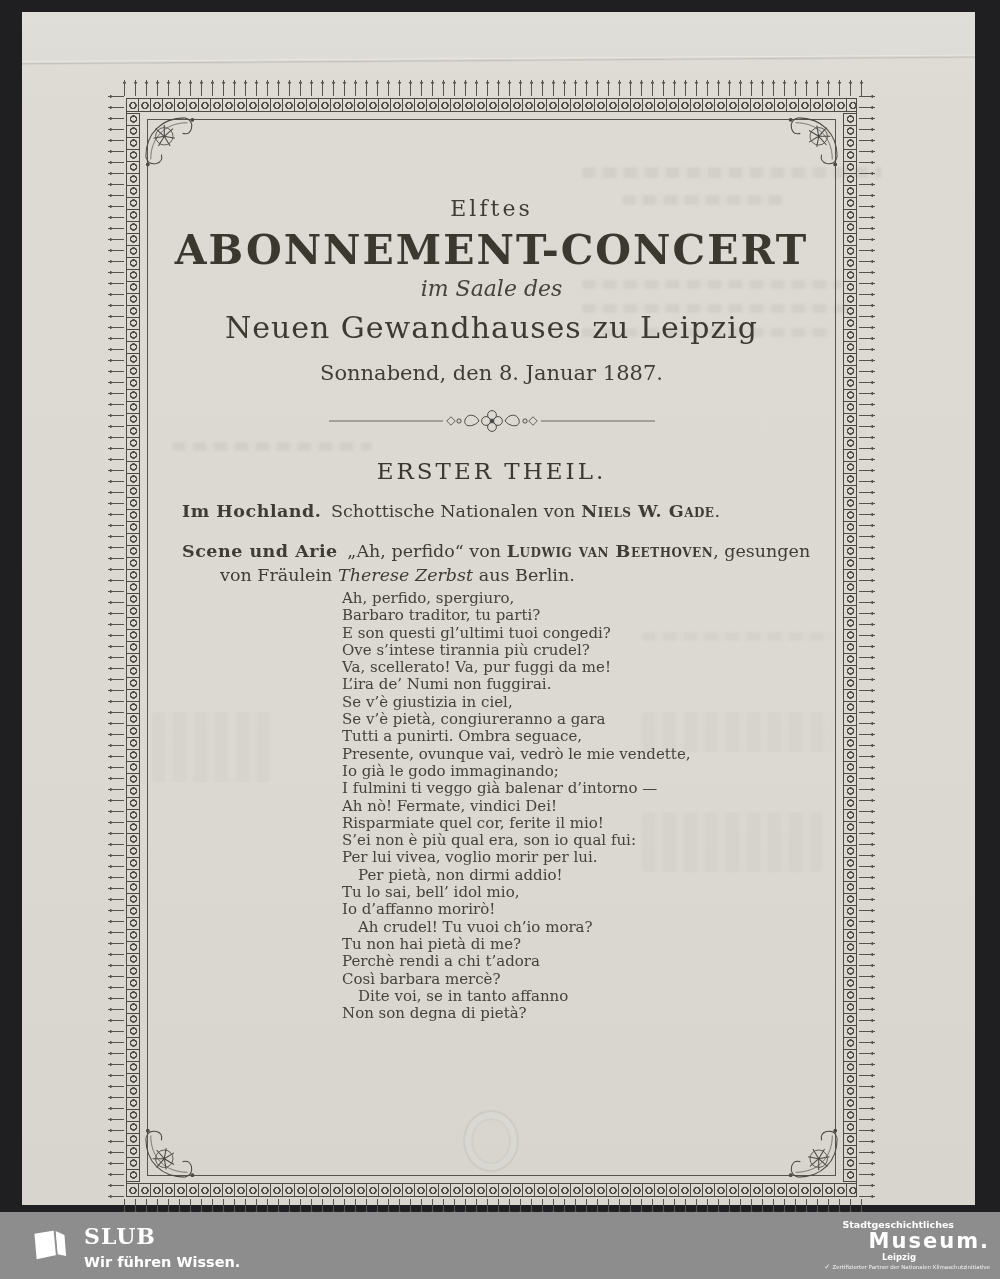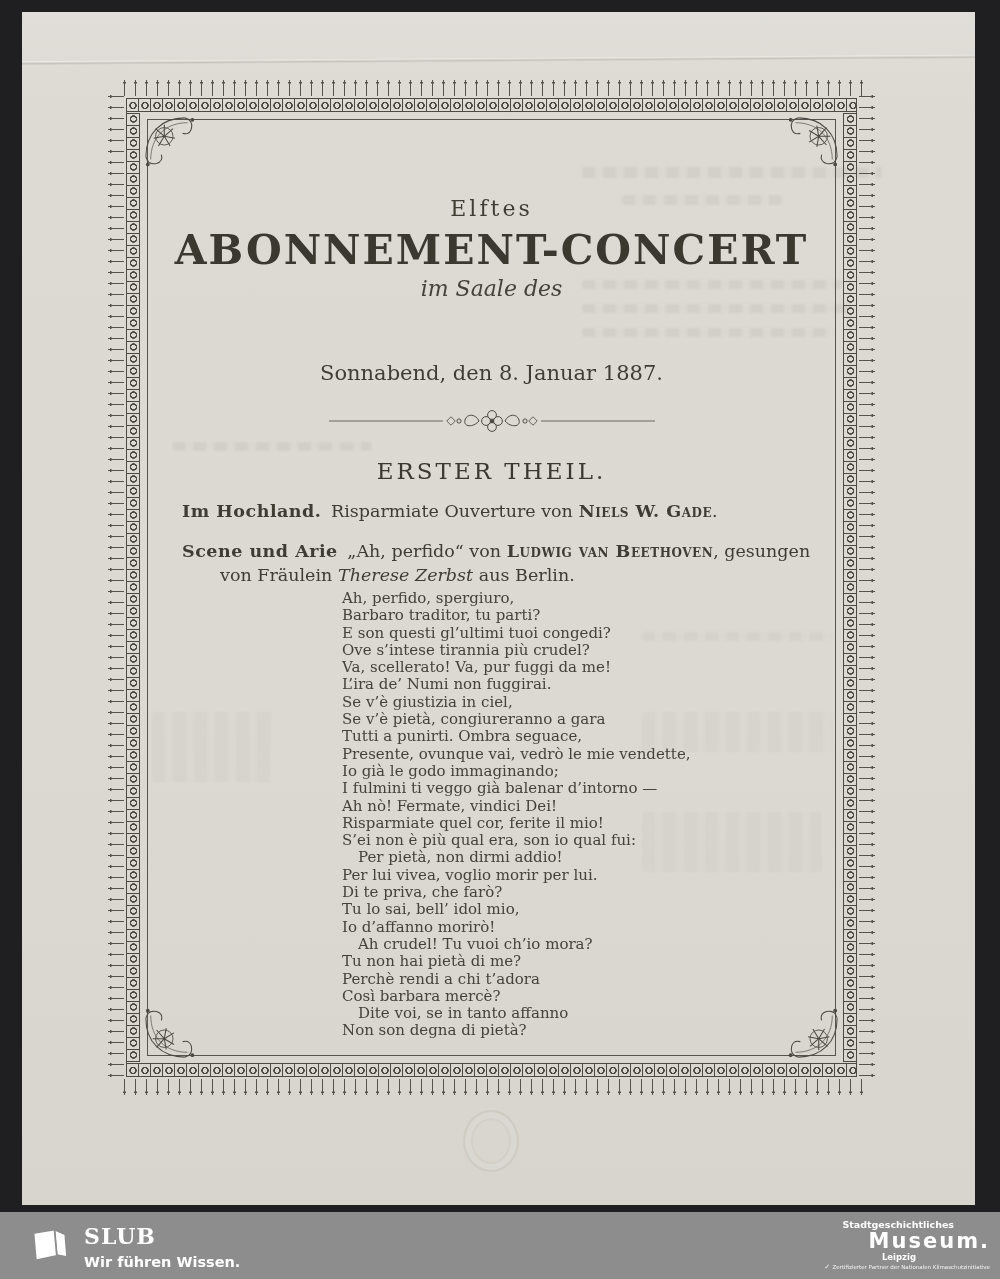--- a/index.html
+++ b/index.html
@@ -13,21 +13,21 @@
            color:#3d3a33; }
   .crease { position:absolute; left:0; top:46px; width:100%; height:4px;
             background:linear-gradient(180deg, rgba(255,255,255,.55), rgba(90,85,75,.18) 60%, rgba(255,255,255,0));
             transform:rotate(-.4deg); }
 
   
   .smudge { position:absolute; border-radius:3px; filter:blur(1.3px); opacity:.55;
             background:repeating-linear-gradient(90deg, rgba(116,110,98,.16) 0 13px, rgba(116,110,98,.03) 13px 21px); }
 
   
-  .frame { position:absolute; left:104px; top:86px; width:731px; height:979px;
+  .frame { position:absolute; left:104px; top:86px; width:731px; height:1099px;
            border:1px solid #4c4a45; }
   .band { position:absolute; }
   .band.h { background-image:
       radial-gradient(circle at 6px 6.5px, rgba(0,0,0,0) 2.1px, #4c4a45 2.5px, #4c4a45 3.5px, rgba(0,0,0,0) 4px),
       repeating-linear-gradient(90deg, rgba(0,0,0,0) 0 11px, #4c4a45 11px 12px);
       background-size:12px 13px; }
   .band.v { background-image:
       radial-gradient(circle at 6.5px 6px, rgba(0,0,0,0) 2.1px, #4c4a45 2.5px, #4c4a45 3.5px, rgba(0,0,0,0) 4px),
       repeating-linear-gradient(0deg, rgba(0,0,0,0) 0 11px, #4c4a45 11px 12px);
       background-size:13px 12px; }
@@ -192,20 +192,21 @@
         <circle cx="52" cy="6" r="1.4" fill="#4c4a45"></circle>
         <circle cx="6" cy="52" r="1.4" fill="#4c4a45"></circle>
       </g>
         </svg>
     </div>
 
     <div class="content">
       <div class="c-center series">Elftes</div>
       <div class="c-center title">ABONNEMENT-CONCERT</div>
       <div class="c-center venuepre">im Saale des</div>
+      <div class="c-center venue">Neuen Gewandhauses zu Leipzig</div>
       <div class="c-center datel">Sonnabend, den 8. Januar 1887.</div>
 
       <div class="c-center divider">
         <svg viewBox="0 0 330 26">
             <g stroke="#4c4a45" fill="none" stroke-width="1">
           <line x1="2" y1="13" x2="116" y2="13" stroke-width="0.8"></line>
           <line x1="214" y1="13" x2="328" y2="13" stroke-width="0.8"></line>
           <circle cx="165" cy="7" r="4.4"></circle>
               <circle cx="165" cy="19" r="4.4"></circle>
           <circle cx="159" cy="13" r="4.4"></circle>
@@ -217,21 +218,21 @@
               <circle cx="198" cy="13" r="2.1"></circle>
           <rect x="121" y="10" width="6" height="6" transform="rotate(45 124 13)" stroke-width="0.8"></rect>
           <rect x="203" y="10" width="6" height="6" transform="rotate(45 206 13)" stroke-width="0.8"></rect>
         </g>
           </svg>
       </div>
 
       <div class="c-center parthead">ERSTER THEIL.</div>
 
       <p class="prog prog1">
-        <span class="lead">Im Hochland.</span><span class="mid">Risparmiate Ouverture von</span><span class="sc">Niels W. Gade</span><span>.</span>
+        <span class="lead">Im Hochland.</span><span class="mid">Schottische Nationalen von</span><span class="sc">Niels W. Gade</span><span>.</span>
       </p>
 
       <p class="prog prog2">
         <span class="lead">Scene und Arie</span><span class="mid">„Ah, perfido“ von</span><span class="sc">Ludwig van Beethoven</span><span>, gesungen</span>
         <span class="l2"><span class="pre">von Fräulein</span><span class="ital">Therese Zerbst</span><span>aus Berlin.</span></span>
       </p>
 
       <div class="poem">
         <div class="v">Ah, perfido, spergiuro,</div>
         <div class="v">Barbaro traditor, tu parti?</div>
@@ -241,23 +242,22 @@
         <div class="v">L’ira de’ Numi non fuggirai.</div>
         <div class="v">Se v’è giustizia in ciel,</div>
         <div class="v">Se v’è pietà, congiureranno a gara</div>
         <div class="v">Tutti a punirti.  Ombra seguace,</div>
         <div class="v">Presente, ovunque vai, vedrò le mie vendette,</div>
         <div class="v">Io già le godo immaginando;</div>
         <div class="v">I fulmini ti veggo già balenar d’intorno —</div>
         <div class="v">Ah nò! Fermate, vindici Dei!</div>
         <div class="v">Risparmiate quel cor, ferite il mio!</div>
         <div class="v">S’ei non è più qual era, son io qual fui:</div>
+        <div class="v">Per lui vivea, voglio morir per lui.</div>
         <div class="v ind">Per pietà, non dirmi addio!</div>
-        <div class="v">Per lui vivea, voglio morir per lui.</div>
-        <div class="v">Di te priva, che farò?</div>
         <div class="v">Tu lo sai, bell’ idol mio,</div>
         <div class="v">Io d’affanno morirò!</div>
         <div class="v ind">Ah crudel! Tu vuoi ch’io mora?</div>
         <div class="v">Tu non hai pietà di me?</div>
         <div class="v">Perchè rendi a chi t’adora</div>
         <div class="v">Così barbara mercè?</div>
         <div class="v ind">Dite voi, se in tanto affanno</div>
         <div class="v">Non son degna di pietà?</div>
       </div>
     </div>

